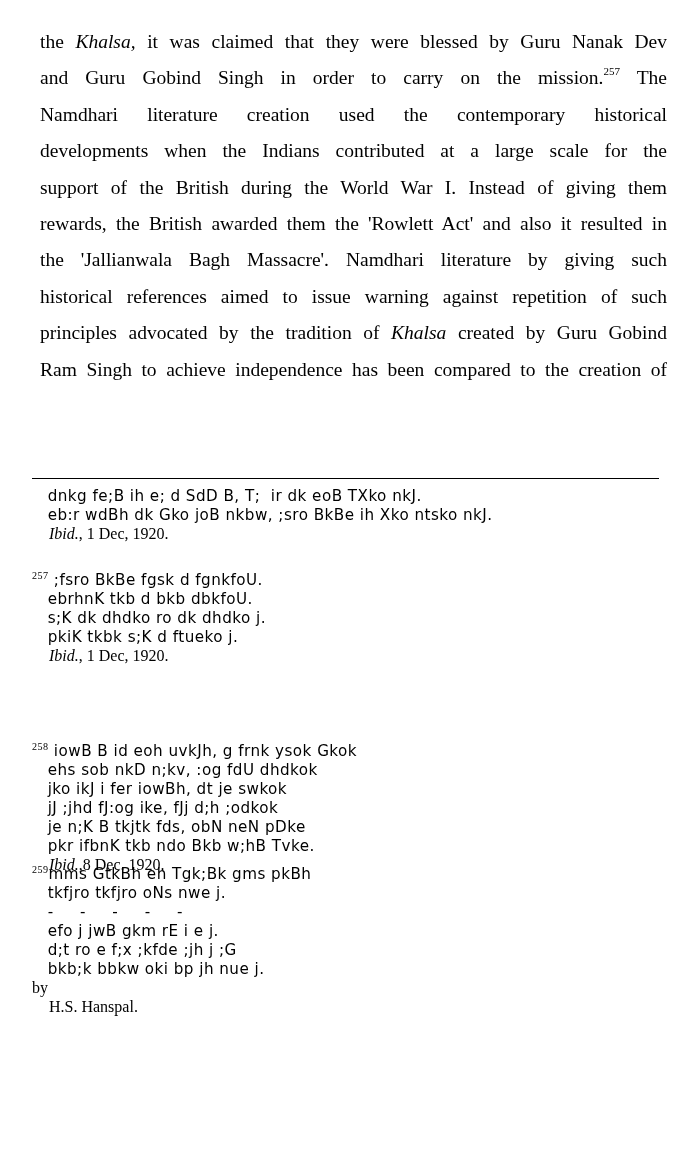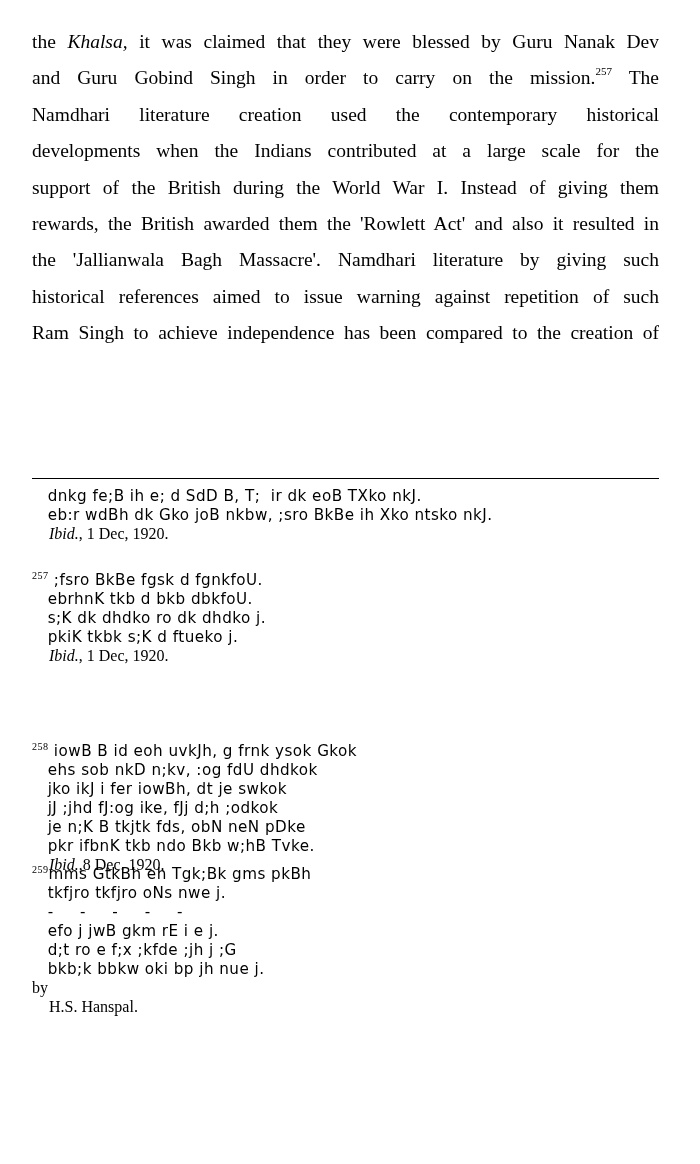--- a/index.html
+++ b/index.html
@@ -1,18 +1,18 @@
 <!DOCTYPE html>
 <html><head>
   <meta charset="utf-8">
   <style>
     html, body { margin: 0; padding: 0; background: #ffffff; }
     body { width: 700px; height: 1164px; position: relative; overflow: hidden; color: #000; }
     .body-text {
-      position: absolute; left: 32px; top: 24px; width: 627px;
+      position: absolute; left: 40px; top: 24px; width: 627px;
       font-family: "Liberation Serif", serif; font-size: 19.5px; line-height: 36.4px;
       text-align: justify; text-align-last: justify;
     }
     .body-text .line { display: block; height: 36.4px; white-space: nowrap; text-align: justify; text-align-last: justify; }
     .body-text .line.last { text-align-last: justify; }
     sup { font-size: 11px; vertical-align: 9px; line-height: 0; }
     i { font-style: italic; }
     .rule { position: absolute; left: 32px; top: 478px; width: 627px; height: 0; border-top: 1.3px solid #000; }
     .fn { position: absolute; left: 32px; }
     .garb { font-family: "DejaVu Sans", sans-serif; font-size: 16.5px; line-height: 19px; letter-spacing: 0.5px; white-space: pre; display: block; transform: scaleX(0.92); transform-origin: left; }
@@ -25,20 +25,21 @@
 
 <div class="body-text">
   <span class="line"><span>the </span><i>Khalsa,</i><span> it was claimed that they were blessed by Guru Nanak Dev</span></span>
   <span class="line"><span>and Guru Gobind Singh in order to carry on the mission.</span><sup>257</sup><span>  The</span></span>
   <span class="line">Namdhari literature creation used the contemporary historical</span>
   <span class="line">developments when the Indians contributed at a large scale for the</span>
   <span class="line">support of the British during the World   War I.  Instead of giving them</span>
   <span class="line">rewards, the British awarded them the 'Rowlett Act' and also it resulted in</span>
   <span class="line">the 'Jallianwala Bagh Massacre'.  Namdhari literature by giving such</span>
   <span class="line">historical references aimed to issue warning against repetition of such</span>
+  <span class="line"><span>principles advocated by the tradition of </span><i>Khalsa</i><span> created by Guru Gobind</span></span>
   <span class="line last">Ram Singh to achieve independence has been compared to the creation of</span>
 </div>
 
 <div class="rule"></div>
 
 <div class="fn" style="top:486px;">
   <span class="garb indent">dnkg fe;B ih e; d SdD B, T;  ir dk eoB TXko nkJ.</span>
   <span class="garb indent">eb:r wdBh dk Gko joB nkbw, ;sro BkBe ih Xko ntsko nkJ.</span>
   <span class="cite indent"><i>Ibid.</i><span>, 1 Dec, 1920.</span></span>
 </div>

